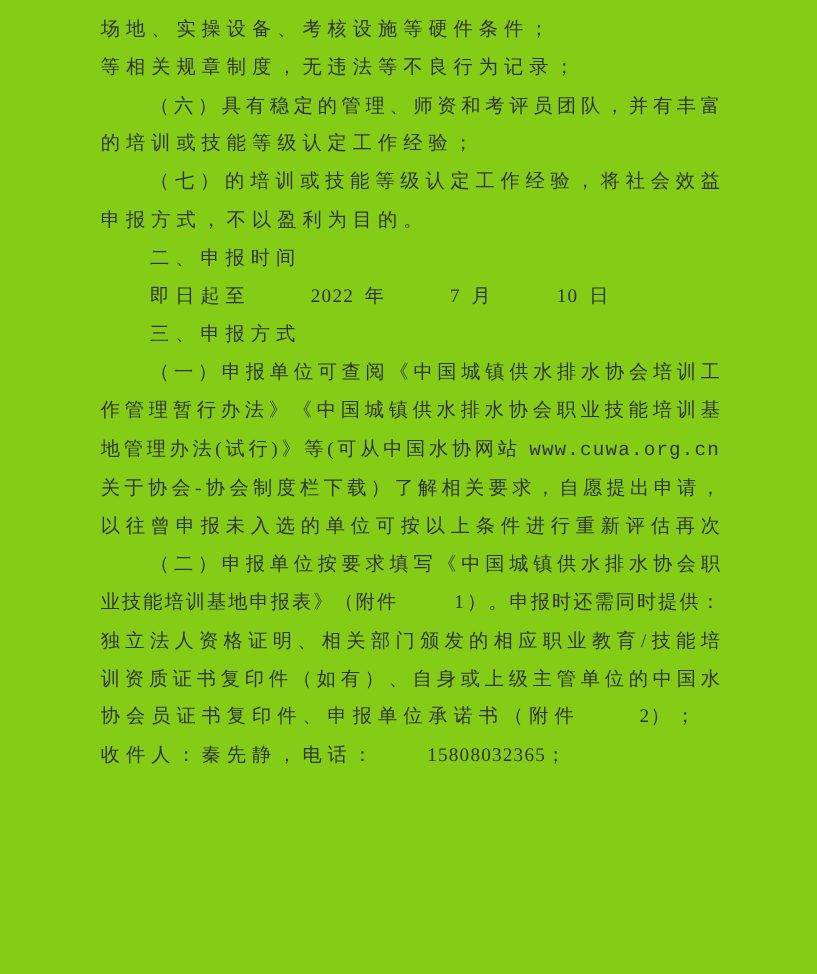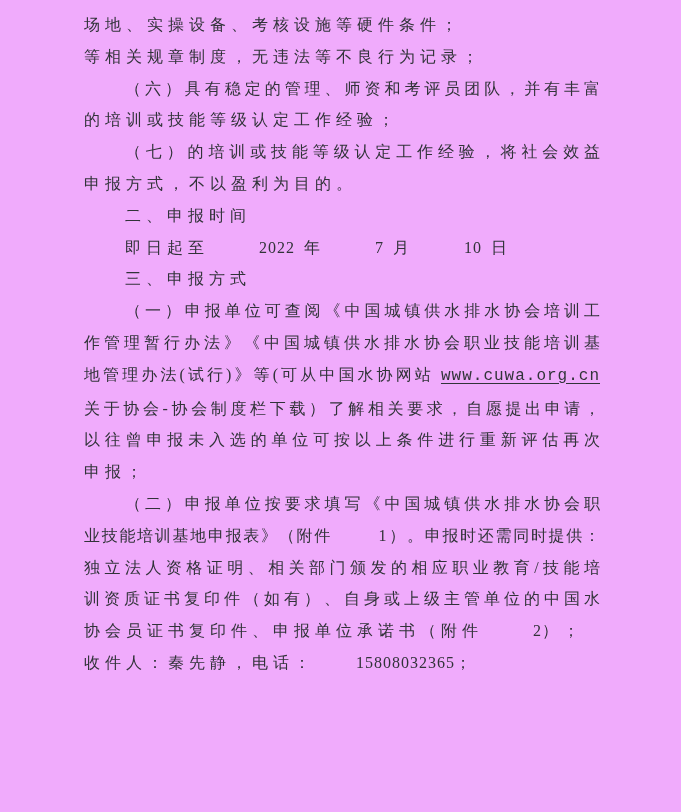--- a/index.html
+++ b/index.html
@@ -39,44 +39,42 @@
     text-indent: 41px;
   }
   .lat {
     font-family: "Liberation Serif", "DejaVu Serif", serif;
     letter-spacing: 1px;
     margin-left: 41px;
   }
   .url {
     font-family: "Liberation Mono", "DejaVu Sans Mono", monospace;
     letter-spacing: 1px;
-    text-decoration: underline;
     text-underline-offset: 3px;
   }
 </style>
 </head>
 <body>
 
-<div class="page" style="color: rgb(49, 51, 57); background: #f0abfc;">
+<div class="page" style="color: rgb(49, 51, 57); background: #84cc16;">
   <div class="doc">
       <div class="line"><span>场地、实操设备、考核设施等硬件条件；</span></div>
       <div class="line"><span>等相关规章制度，无违法等不良行为记录；</span></div>
       <div class="line fill indent"><span>（六）具有稳定的管理、师资和考评员团队，并有丰富</span></div>
       <div class="line"><span>的培训或技能等级认定工作经验；</span></div>
       <div class="line fill indent"><span>（七）的培训或技能等级认定工作经验，将社会效益</span></div>
       <div class="line"><span>申报方式，不以盈利为目的。</span></div>
       <div class="line indent"><span>二、申报时间</span></div>
       <div class="line indent"><span>即日起至 </span><span class="lat">2022</span><span> 年 </span><span class="lat">7</span><span> 月 </span><span class="lat">10</span><span> 日</span></div>
       <div class="line indent"><span>三、申报方式</span></div>
       <div class="line fill indent"><span>（一）申报单位可查阅《中国城镇供水排水协会培训工</span></div>
       <div class="line fill"><span>作管理暂行办法》《中国城镇供水排水协会职业技能培训基</span></div>
       <div class="line fill"><span>地管理办法(试行)》等(可从中国水协网站 </span><span class="url">www.cuwa.org.cn</span></div>
       <div class="line fill"><span>关于协会-协会制度栏下载）了解相关要求，自愿提出申请，</span></div>
       <div class="line fill"><span>以往曾申报未入选的单位可按以上条件进行重新评估再次</span></div>
-      <div class="line"><span>申报；</span></div>
       <div class="line fill indent"><span>（二）申报单位按要求填写《中国城镇供水排水协会职</span></div>
       <div class="line fill"><span>业技能培训基地申报表》（附件 </span><span class="lat">1</span><span>）。申报时还需同时提供：</span></div>
       <div class="line fill"><span>独立法人资格证明、相关部门颁发的相应职业教育/技能培</span></div>
       <div class="line fill"><span>训资质证书复印件（如有）、自身或上级主管单位的中国水</span></div>
       <div class="line"><span>协会员证书复印件、申报单位承诺书（附件 </span><span class="lat">2</span><span>）；</span></div>
       <div class="line"><span>收件人：秦先静，电话：</span><span class="lat">15808032365</span><span>；</span></div>
     </div>
 </div>
 
 </body></html>

